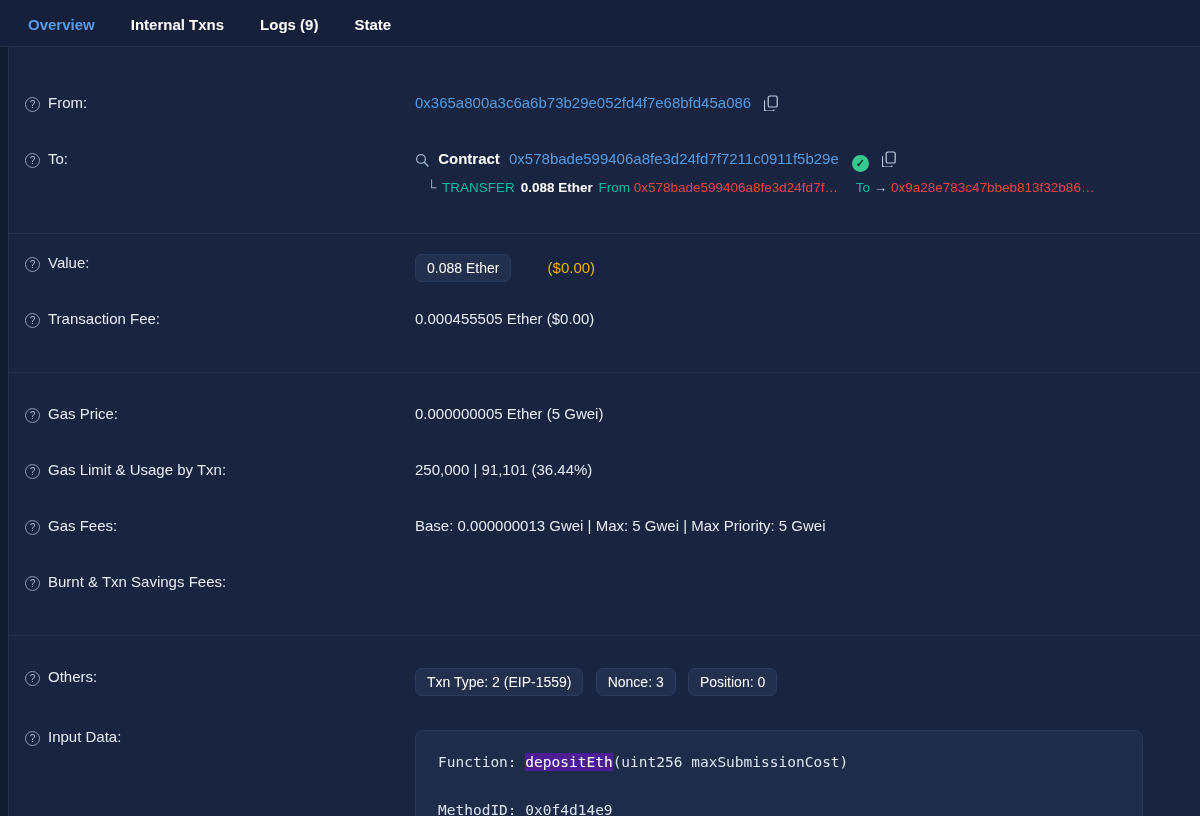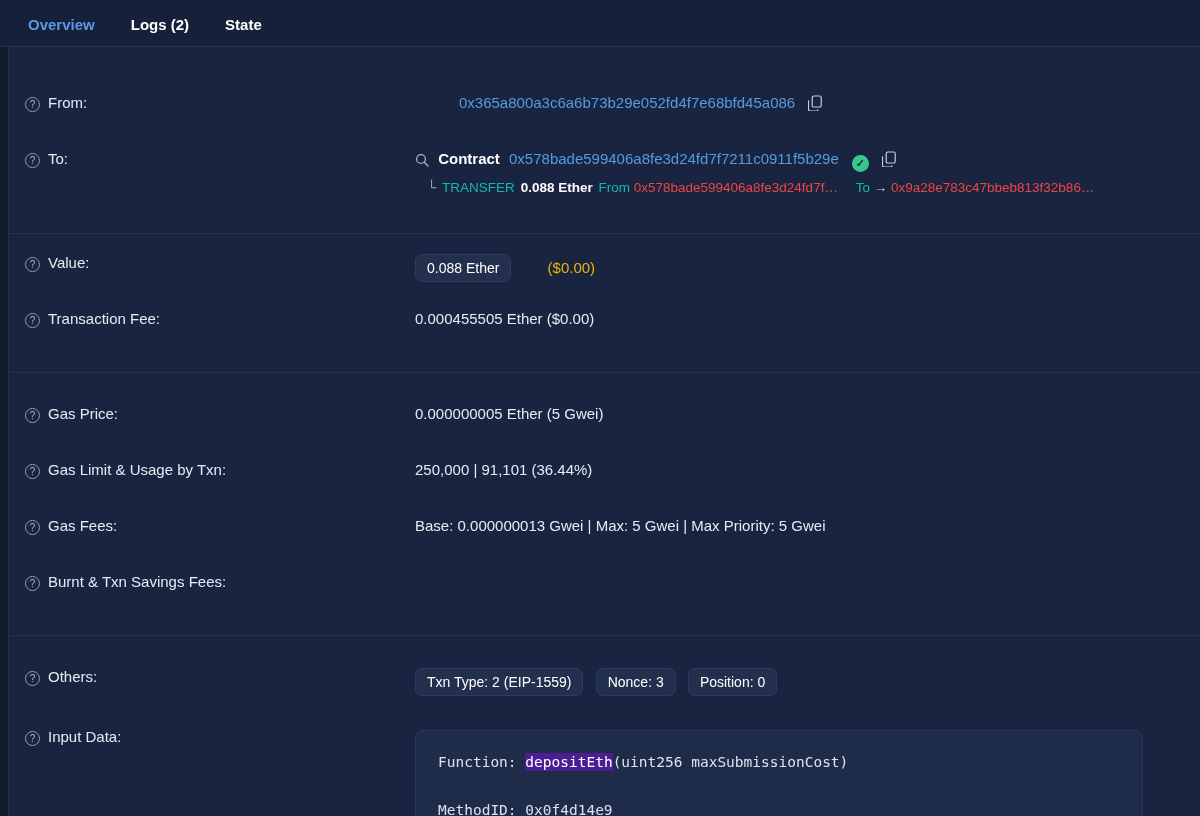--- a/index.html
+++ b/index.html
@@ -118,21 +118,20 @@
     height: 1px;
     background: #24304c;
     margin: 0;
   }
 
   a.addr {
     color: #569ae0;
     text-decoration: none;
     font-size: 15px;
     cursor: pointer;
-    margin-left: 44px;
   }
 
   .copy-icon {
     display: inline-block;
     vertical-align: -3px;
     margin-left: 9px;
     cursor: pointer;
   }
 
   .magnifier { display:inline-block; vertical-align:-3px; margin-right:5px; }
@@ -204,21 +203,24 @@
 </head>
 <body>
 
 <div class="page">
 
   <div class="tabbar">
     <div class="tab active">
       <span>Overview</span>
     </div>
     <div class="tab">
-      <span>Logs (2)</span>
+      <span>Internal Txns</span>
+    </div>
+    <div class="tab">
+      <span>Logs (9)</span>
     </div>
     <div class="tab">
       <span>State</span>
     </div>
   </div>
 
   <div class="stripe"></div>
 
   <div class="card">
 

